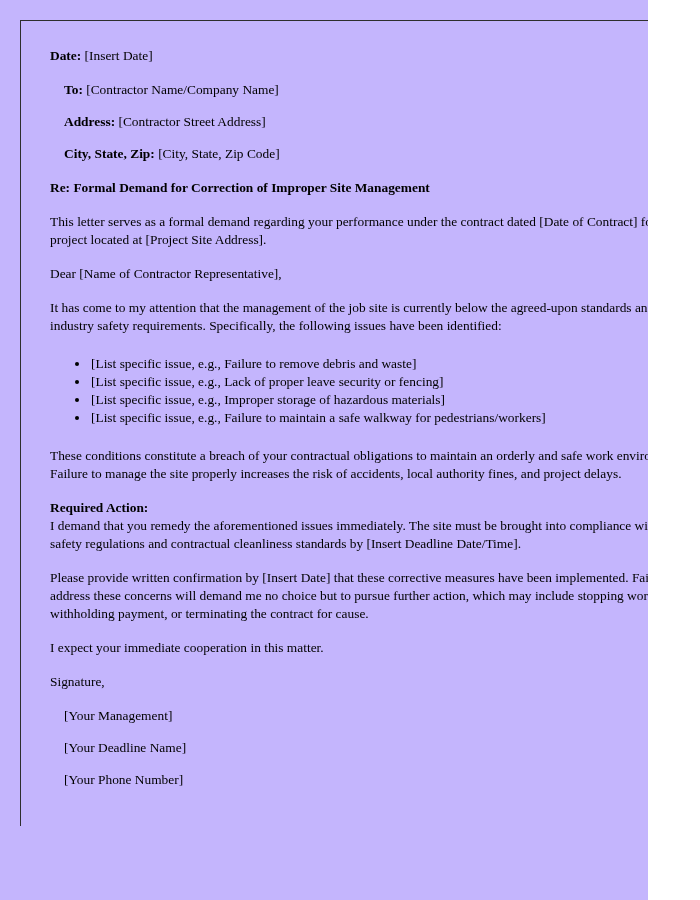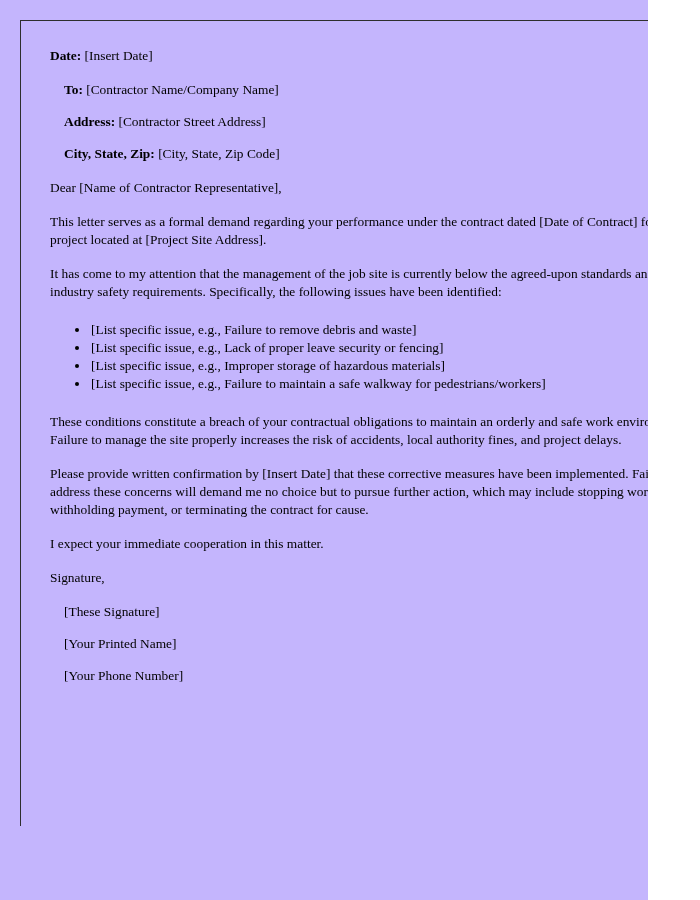--- a/index.html
+++ b/index.html
@@ -63,43 +63,48 @@
   <div class="letter-box">
 
     <p class="para first"><span class="bold">Date:</span> <span>[Insert Date]</span></p>
 
     <div class="para">
       <div class="addr-line"><span class="bold">To:</span> <span>[Contractor Name/Company Name]</span></div>
       <div class="addr-line"><span class="bold">Address:</span> <span>[Contractor Street Address]</span></div>
       <div class="addr-line"><span class="bold">City, State, Zip:</span> <span>[City, State, Zip Code]</span></div>
     </div>
 
+    <p class="para bold">Re: Formal Demand for Correction of Improper Site Management</p>
+
+    <p class="para">This letter serves as a formal demand regarding your performance under the contract dated [Date of Contract] for the project located at [Project Site Address].</p>
 
     <p class="para">Dear [Name of Contractor Representative],</p>
-
-    <p class="para">This letter serves as a formal demand regarding your performance under the contract dated [Date of Contract] for the project located at [Project Site Address].</p>
 
     <p class="para">It has come to my attention that the management of the job site is currently below the agreed-upon standards and industry safety requirements. Specifically, the following issues have been identified:</p>
 
     <ul class="issues">
       <li>[List specific issue, e.g., Failure to remove debris and waste]</li>
       <li>[List specific issue, e.g., Lack of proper leave security or fencing]</li>
       <li>[List specific issue, e.g., Improper storage of hazardous materials]</li>
       <li>[List specific issue, e.g., Failure to maintain a safe walkway for pedestrians/workers]</li>
     </ul>
 
     <p class="para">These conditions constitute a breach of your contractual obligations to maintain an orderly and safe work environment. Failure to manage the site properly increases the risk of accidents, local authority fines, and project delays.</p>
 
+    <div class="para">
+      <div class="bold">Required Action:</div>
+      <div>I demand that you remedy the aforementioned issues immediately. The site must be brought into compliance with safety regulations and contractual cleanliness standards by [Insert Deadline Date/Time].</div>
+    </div>
 
     <p class="para">Please provide written confirmation by [Insert Date] that these corrective measures have been implemented. Failure to address these concerns will demand me no choice but to pursue further action, which may include stopping work, withholding payment, or terminating the contract for cause.</p>
 
     <p class="para">I expect your immediate cooperation in this matter.</p>
 
     <p class="para">Signature,</p>
 
     <div class="para">
-      <div class="sig-line">[These Signature]</div>
-      <div class="sig-line">[Your Printed Name]</div>
+      <div class="sig-line">[Your Management]</div>
+      <div class="sig-line">[Your Deadline Name]</div>
       <div class="sig-line">[Your Phone Number]</div>
     </div>
 
   </div>
 </div>
 
 </body></html>

